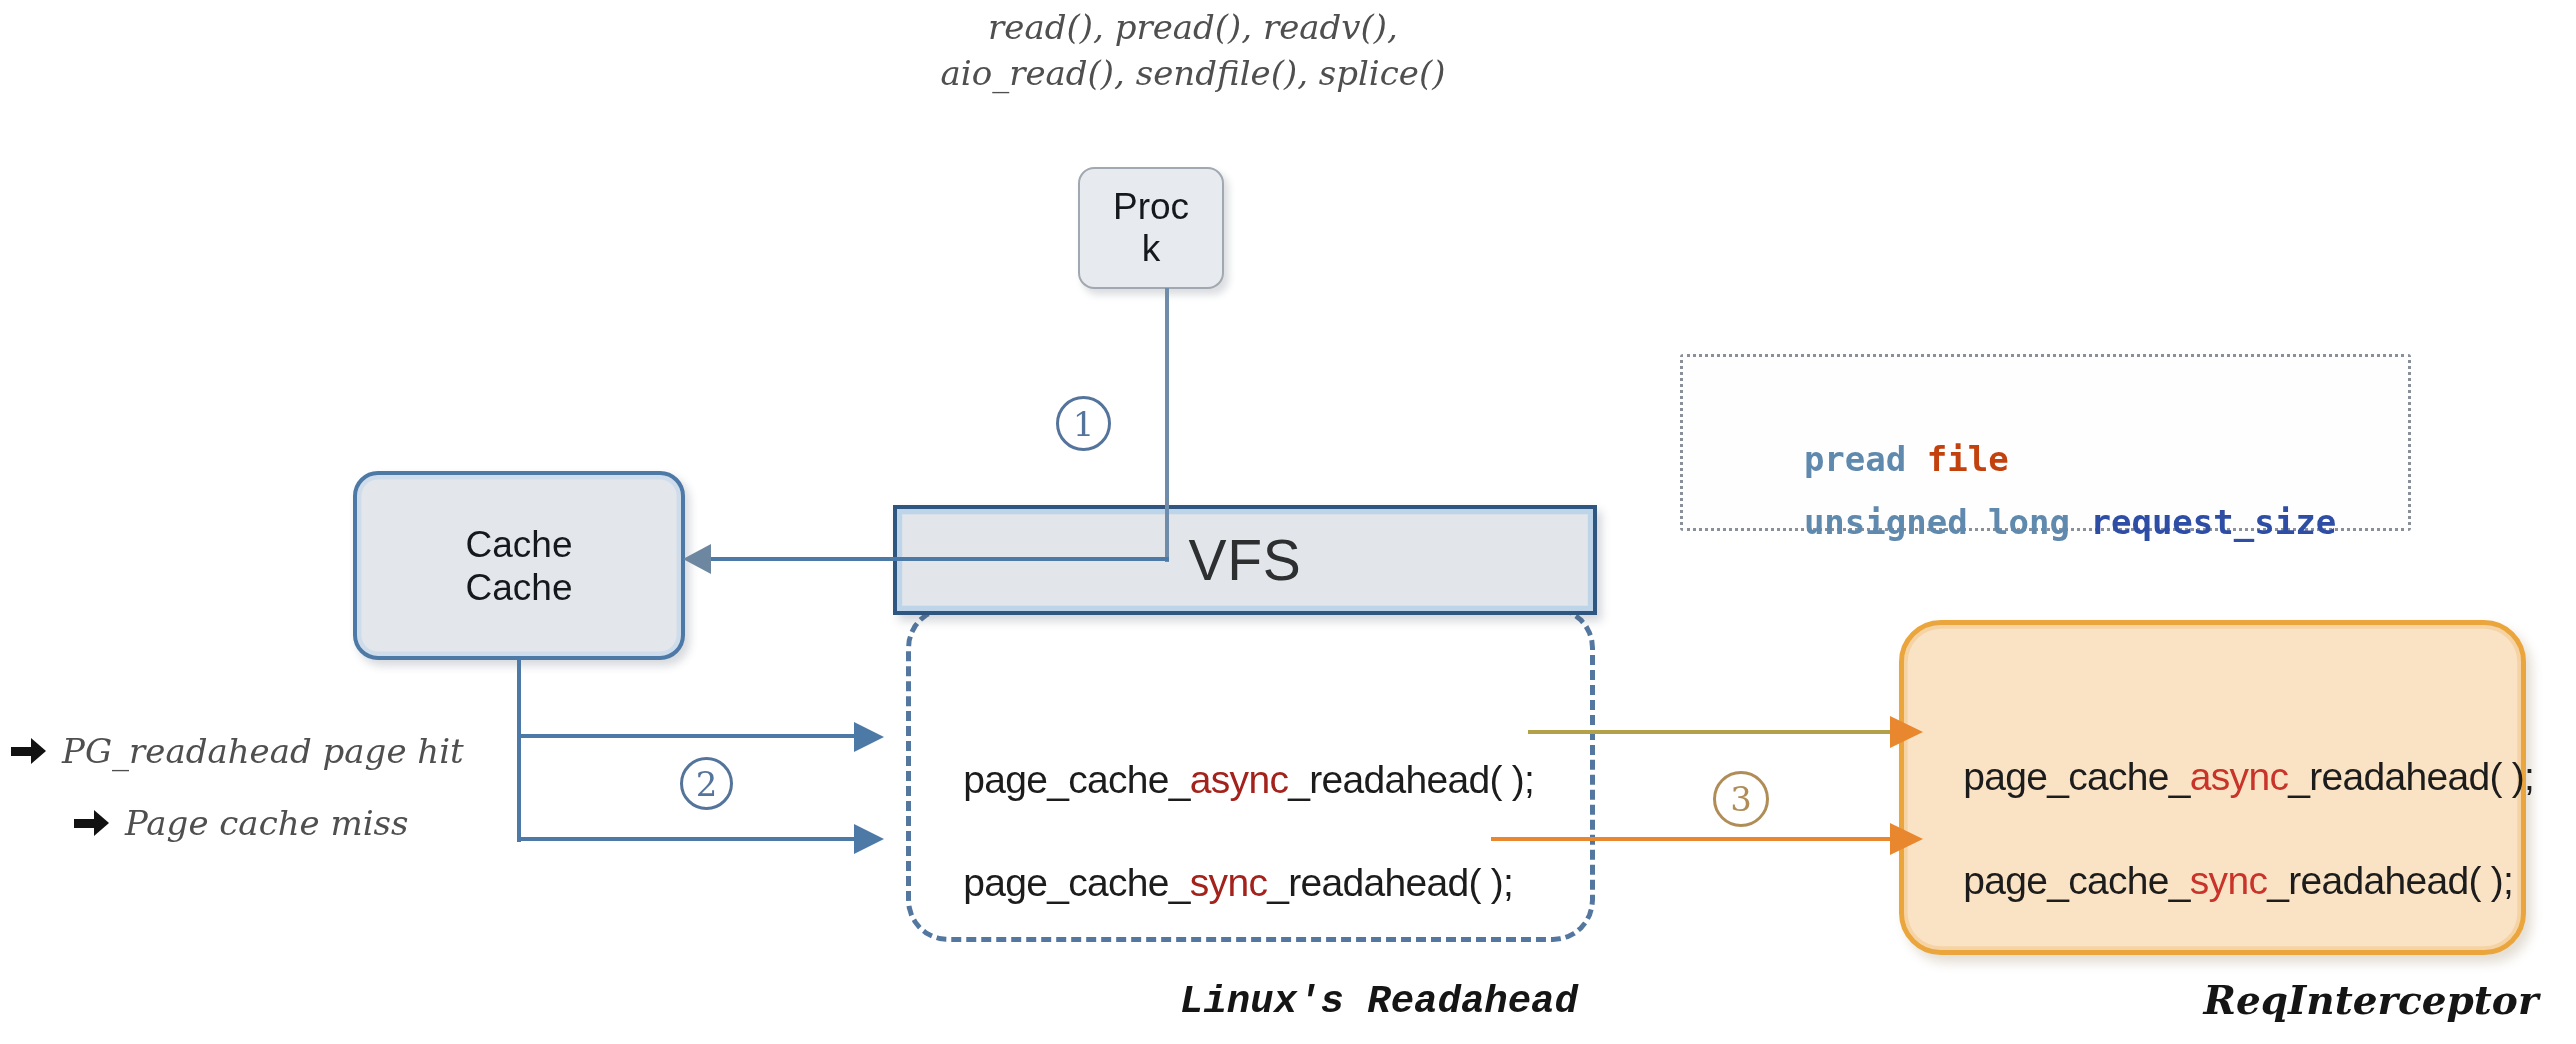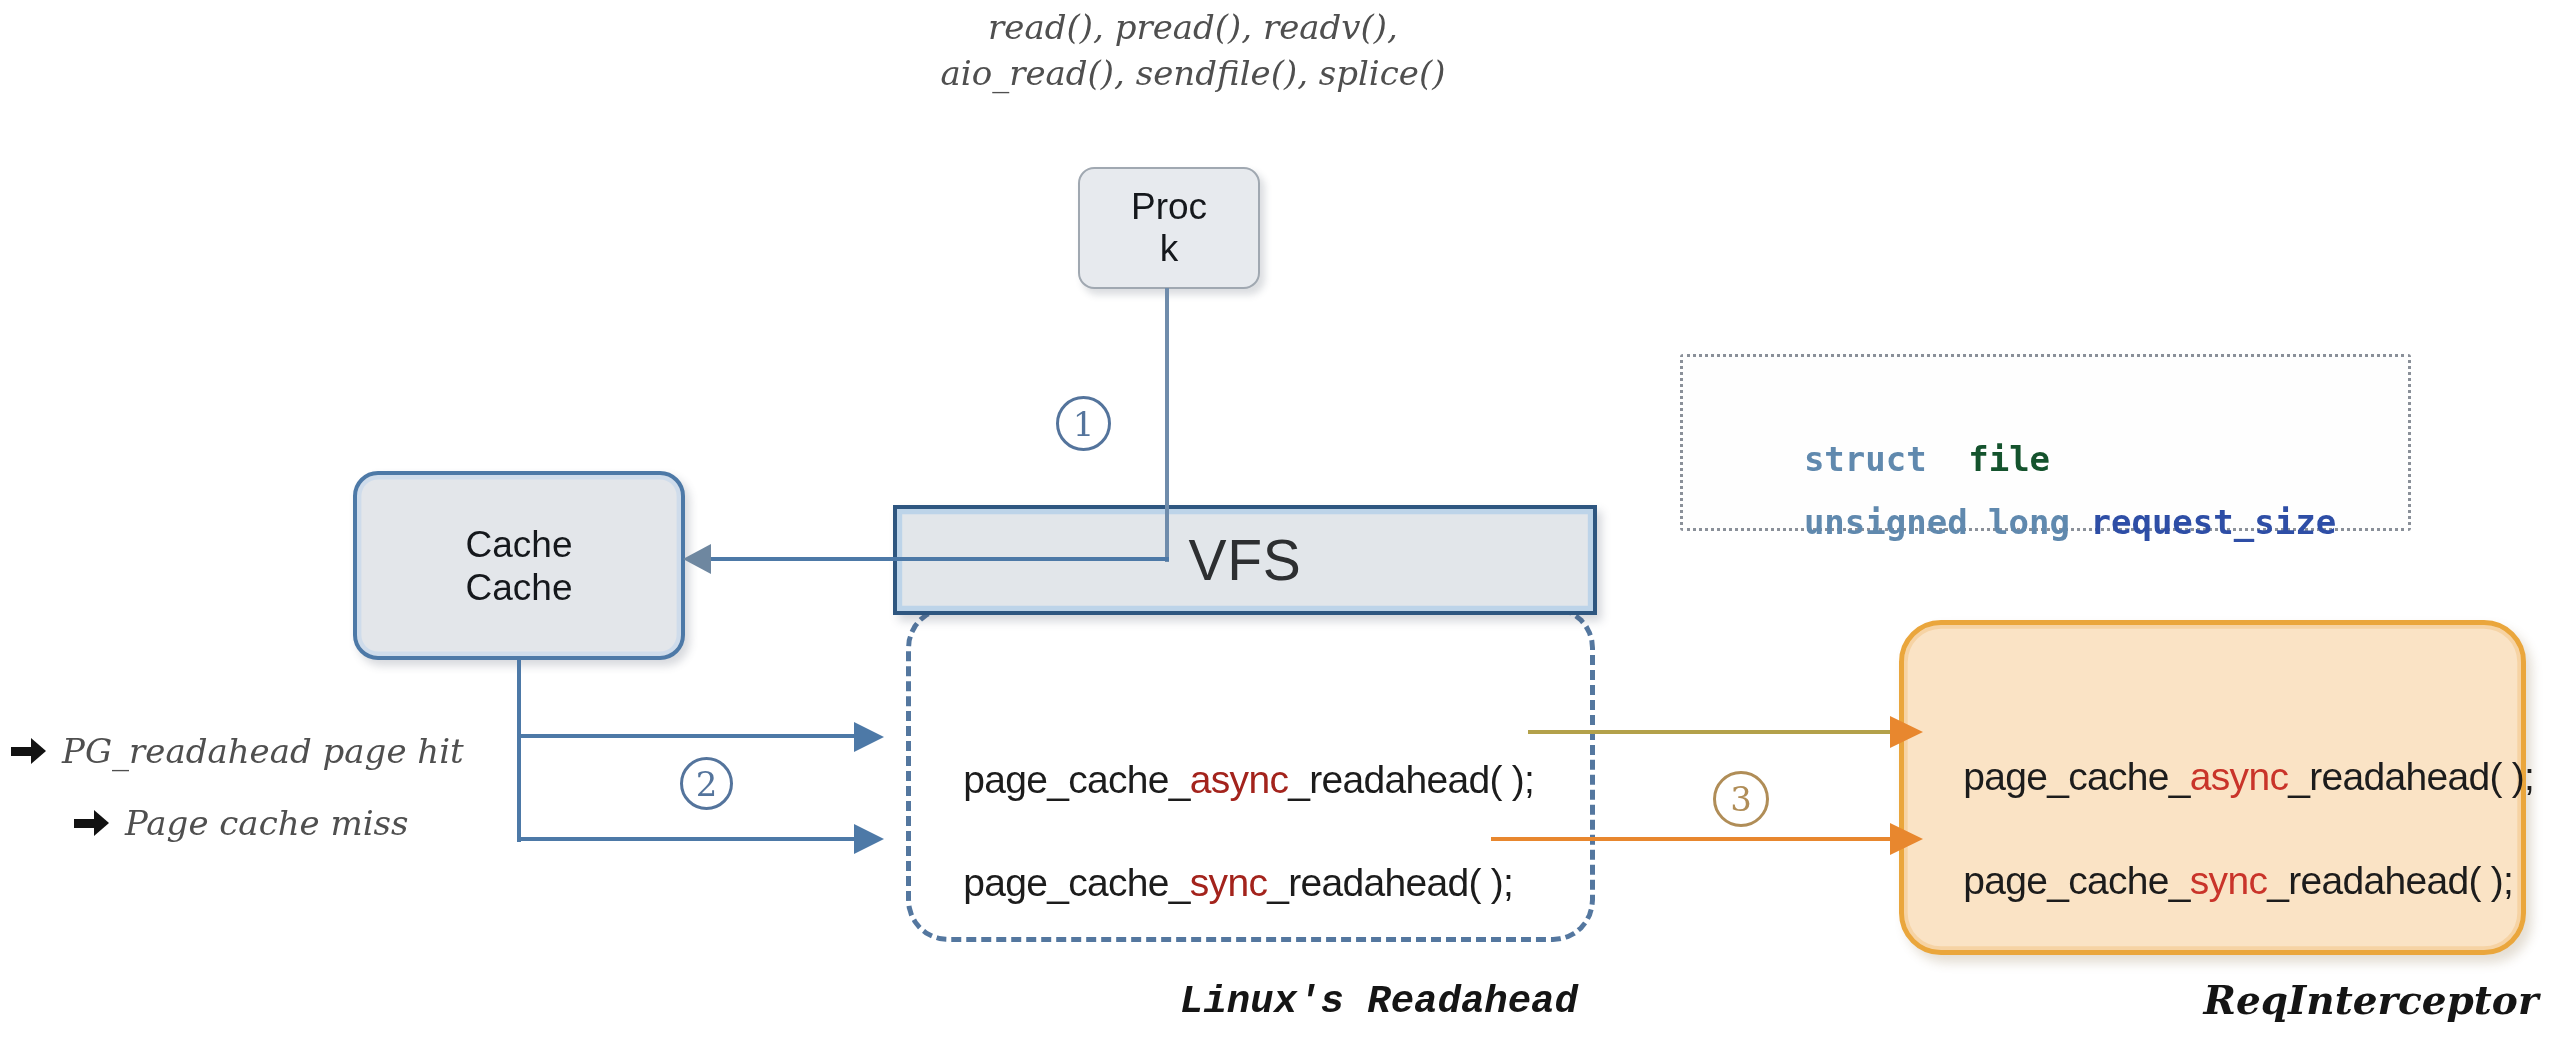--- a/index.html
+++ b/index.html
@@ -5,21 +5,21 @@
   html,body{margin:0;padding:0;background:#ffffff;}
   body{width:2576px;height:1044px;position:relative;overflow:hidden;
        font-family:"Liberation Sans",sans-serif;}
   .abs{position:absolute;box-sizing:border-box;}
 
   
   .annot{font-family:"DejaVu Serif",serif;font-style:italic;color:#4f4f4f;}
   .caption{font-family:"DejaVu Serif",serif;font-style:italic;font-weight:700;color:#151515;}
 
   
-  .proc-box{left:1078px;top:167px;width:182px;height:122px;background:#e7eaee;
+  .proc-box{left:1078px;top:167px;width:146px;height:122px;background:#e7eaee;
     border:2.2px solid #a0a8b1;border-radius:16.3px;z-index:2;
     display:flex;flex-direction:column;align-items:center;justify-content:center;
     box-shadow:4.4px 5.2px 7.4px rgba(60,70,90,.18);}
   .proc-box .t{font-size:37px;line-height:42px;color:#15181c;}
 
   .vfs-box{left:893px;top:505px;width:704px;height:110px;background:#e2e6ea;
     border:4.4px solid #2e5680;z-index:2;display:flex;align-items:center;justify-content:center;
     box-shadow:inset 0 0 0 5.2px #bdd4e9, 5.2px 6px 9px rgba(60,70,90,.22);}
   .vfs-box .t{font-size:57px;color:#2d2f31;letter-spacing:0.7px;}
 
@@ -33,21 +33,21 @@
     border-radius:42px;z-index:1;background:transparent;}
 
   .orange-box{left:1899px;top:620px;width:627px;height:335px;background:#fae3c5;
     border:5.2px solid #eaa63c;border-radius:42px;z-index:2;
     box-shadow:inset 0 0 0 3.7px #f6d3a4, 6px 7.4px 10.4px rgba(120,90,40,.20);}
 
   .code-box{left:1680px;top:354px;width:731px;height:177px;border:3.7px dotted #8a9099;
     border-radius:3px;z-index:2;background:#fefefe;}
   .code-line{position:absolute;left:39px;font-family:"DejaVu Sans Mono",monospace;
     font-weight:700;font-size:34px;line-height:42px;white-space:pre;}
-  .kw{color:#6089ae;} .ty{color:#14532d;margin-left:21px;} .var{color:#2e4ea6;}
+  .kw{color:#6089ae;} .ty{color:#c2410c;} .var{color:#2e4ea6;}
 
   
   .fn-row{position:absolute;height:44px;line-height:44px;font-size:39px;letter-spacing:-0.7px;
     color:#1c1c1c;white-space:pre;z-index:3;font-family:"Liberation Sans",sans-serif;}
   .fn-row .hl{color:#a3231c;}
   .orange-box ~ .fn-row .hl, .fn-row.in-orange .hl{color:#c9342a;}
 
   
   .step{border-radius:50%;display:flex;align-items:center;justify-content:center;
     font-family:"DejaVu Serif",serif;z-index:4;background:transparent;}
@@ -149,21 +149,21 @@
 <div class="abs orange-box"></div>
 <div class="fn-row in-orange" style="left:1943px;top:711px;">
   <span>page_cache_</span><span class="hl">async</span><span>_readahead( );</span>
 </div>
 <div class="fn-row in-orange" style="left:1943px;top:815px;">
   <span>page_cache_</span><span class="hl">sync</span><span>_readahead( );</span>
 </div>
 
 <div class="abs code-box">
   <div class="code-line" style="top:39px;">
-    <span class="kw">struct</span><span> </span><span class="ty">file</span>
+    <span class="kw">pread</span><span> </span><span class="ty">file</span>
   </div>
   <div class="code-line" style="top:102px;">
     <span class="kw">unsigned long</span><span> </span><span class="var">request_size</span>
   </div>
 </div>
 
 <div class="abs caption" style="left:1379px;top:980px;transform:translateX(-50%);font-size:39px;font-family:Liberation Mono, monospace;">Linux's Readahead</div>
 <div class="abs caption" style="left:2371px;top:977px;transform:translateX(-50%);font-size:39px;">ReqInterceptor</div>
 
 

